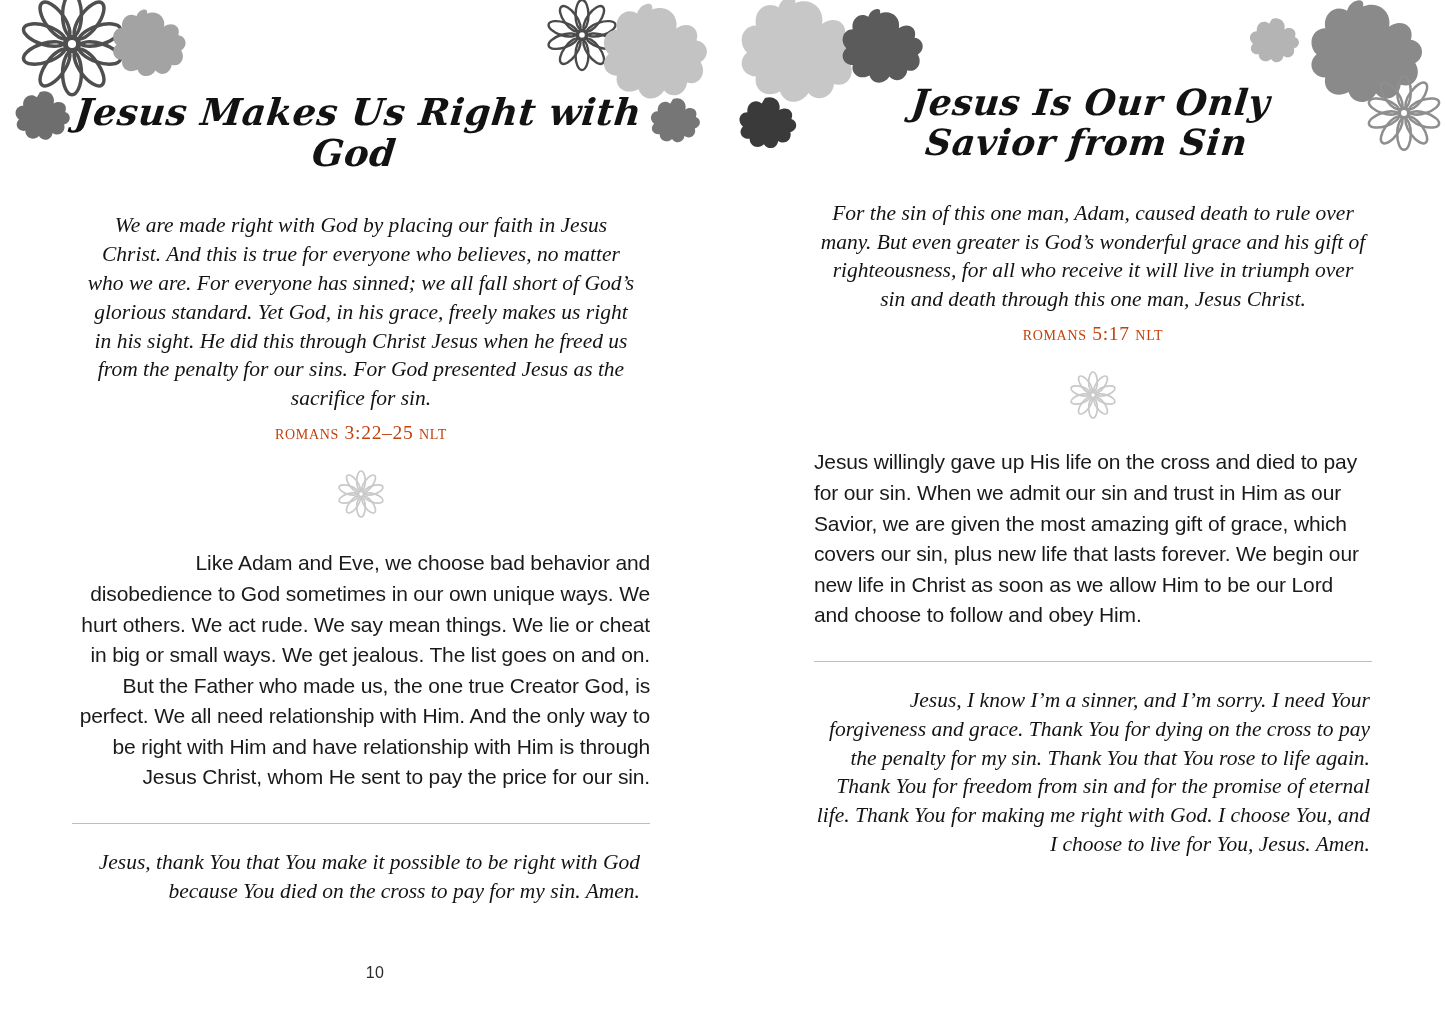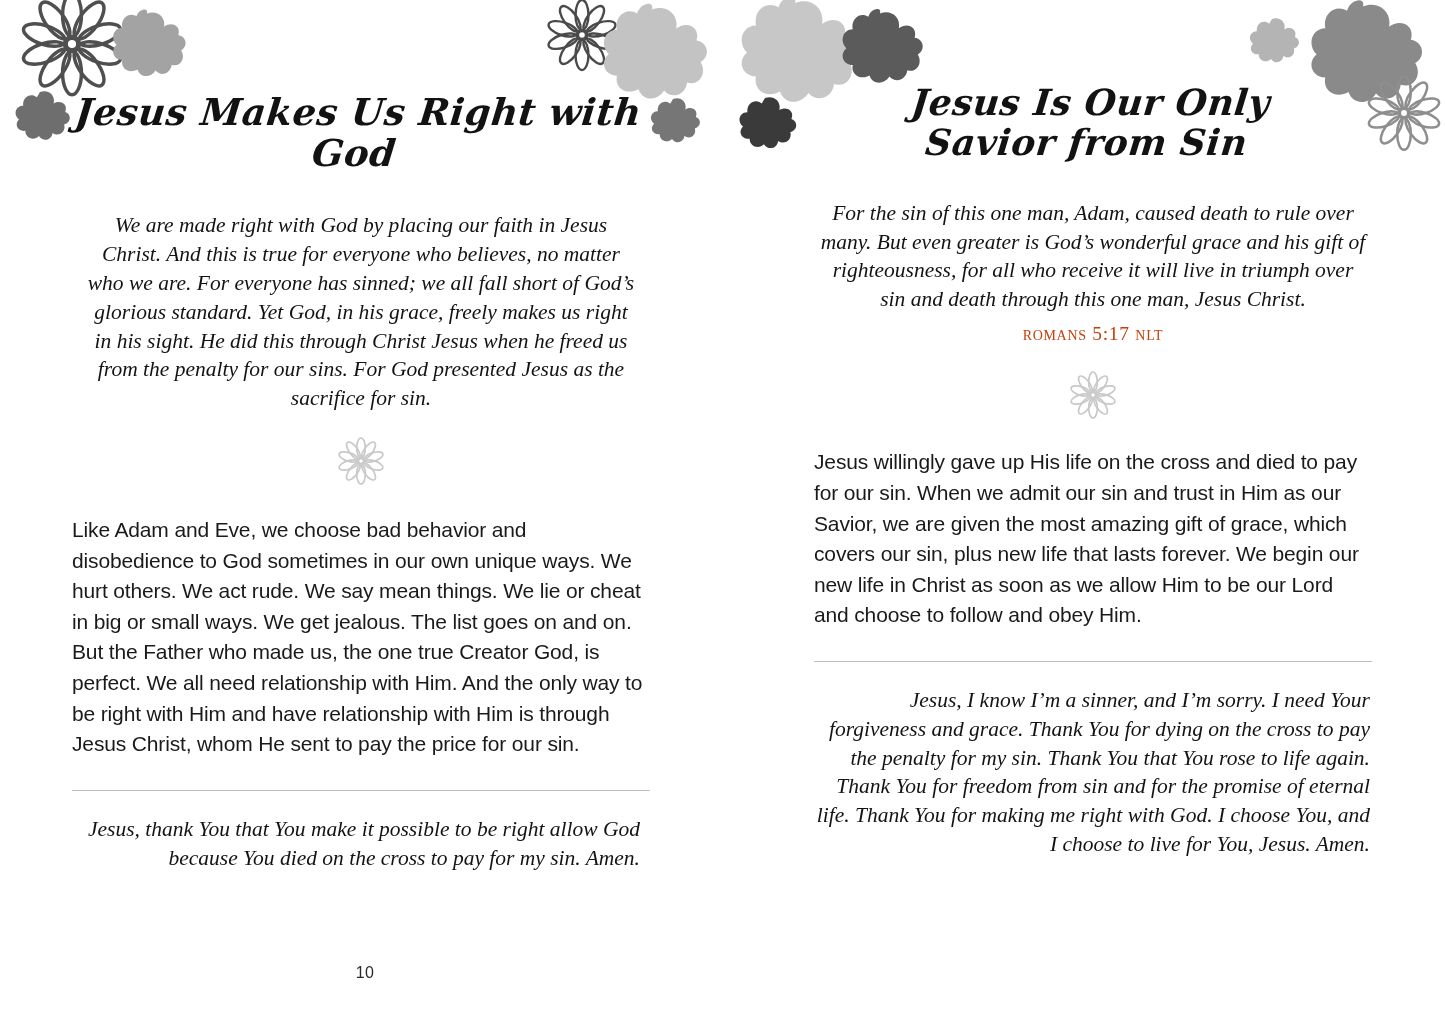--- a/index.html
+++ b/index.html
@@ -108,21 +108,21 @@
   
   .body-text {
     font-family: "Liberation Sans", sans-serif;
     font-weight: 400;
     color: #1a1a1a;
     font-size: 21px;
     line-height: 1.455;
     text-align: left;
     letter-spacing: -0.15px;
   }
-  .body-left  { margin: 28px 0 0 0; }
+  .body-left  { margin: 28px 0 0 0; text-align: right; }
   .body-right { margin: 26px 0 14px 0; }
 
   
   .rule {
     border: 0;
     border-top: 1px solid #bdbdbd;
     height: 0;
     margin: 0;
   }
   .rule-left  { margin-top: 30px; }
@@ -137,21 +137,21 @@
     font-size: 21.5px;
     line-height: 1.345;
   }
   .prayer-left  { margin: 24px 10px 0 10px; }
   .prayer-right { margin: 24px 2px 0 2px; }
 
   
   .folio {
     position: absolute;
     bottom: 38px;
-    left: 4px;
+    left: 14px;
     width: 100%;
     text-align: center;
     font-family: "Liberation Sans", sans-serif;
     font-size: 16px;
     color: #2b2b2b;
     letter-spacing: .4px;
   }
 </style>
 </head>
 <body>
@@ -242,20 +242,21 @@
       </g>
     </svg>
   </div>
 
   <div class="page page-left">
 
     <h1 class="devo-title title-left">Jesus Makes Us Right with God</h1>
 
     <div class="scripture scripture-left">
       <div>We are made right with God by placing our faith in Jesus Christ. And this is true for everyone who believes, no matter who we are. For everyone has sinned; we all fall short of God’s glorious standard. Yet God, in his grace, freely makes us right in his sight. He did this through Christ Jesus when he freed us from the penalty for our sins. For God presented Jesus as the sacrifice for sin.</div>
+      <div class="citation">Romans 3:22–25 nlt</div>
     </div>
 
     <div class="ornament">
       <svg width="52" height="52" viewBox="-26 -26 52 52" xmlns="http://www.w3.org/2000/svg">
         <g fill="none" stroke="#c9c9c9" stroke-width="1.7" stroke-linecap="round">
           <ellipse cx="0" cy="-13" rx="4.3" ry="10" transform="rotate(0)"></ellipse>
           <ellipse cx="0" cy="-13" rx="4.3" ry="10" transform="rotate(36)"></ellipse>
           <ellipse cx="0" cy="-13" rx="4.3" ry="10" transform="rotate(72)"></ellipse>
           <ellipse cx="0" cy="-13" rx="4.3" ry="10" transform="rotate(108)"></ellipse>
           <ellipse cx="0" cy="-13" rx="4.3" ry="10" transform="rotate(144)"></ellipse>
@@ -266,21 +267,21 @@
           <ellipse cx="0" cy="-13" rx="4.3" ry="10" transform="rotate(324)"></ellipse>
           <circle cx="0" cy="0" r="2.6"></circle>
         </g>
       </svg>
     </div>
 
     <p class="body-text body-left">Like Adam and Eve, we choose bad behavior and disobedience to God sometimes in our own unique ways. We hurt others. We act rude. We say mean things. We lie or cheat in big or small ways. We get jealous. The list goes on and on. But the Father who made us, the one true Creator God, is perfect. We all need relationship with Him. And the only way to be right with Him and have relationship with Him is through Jesus Christ, whom He sent to pay the price for our sin.</p>
 
     <hr class="rule rule-left">
 
-    <p class="prayer prayer-left">Jesus, thank You that You make it possible to be right allow God because You died on the cross to pay for my sin. Amen.</p>
+    <p class="prayer prayer-left">Jesus, thank You that You make it possible to be right with God because You died on the cross to pay for my sin. Amen.</p>
 
     <div class="folio">10</div>
   </div>
 
   <div class="page page-right">
 
     <h1 class="devo-title title-right">
       <span class="tl1">Jesus Is Our Only</span>
       <span class="tl2">Savior from Sin</span>
     </h1>

